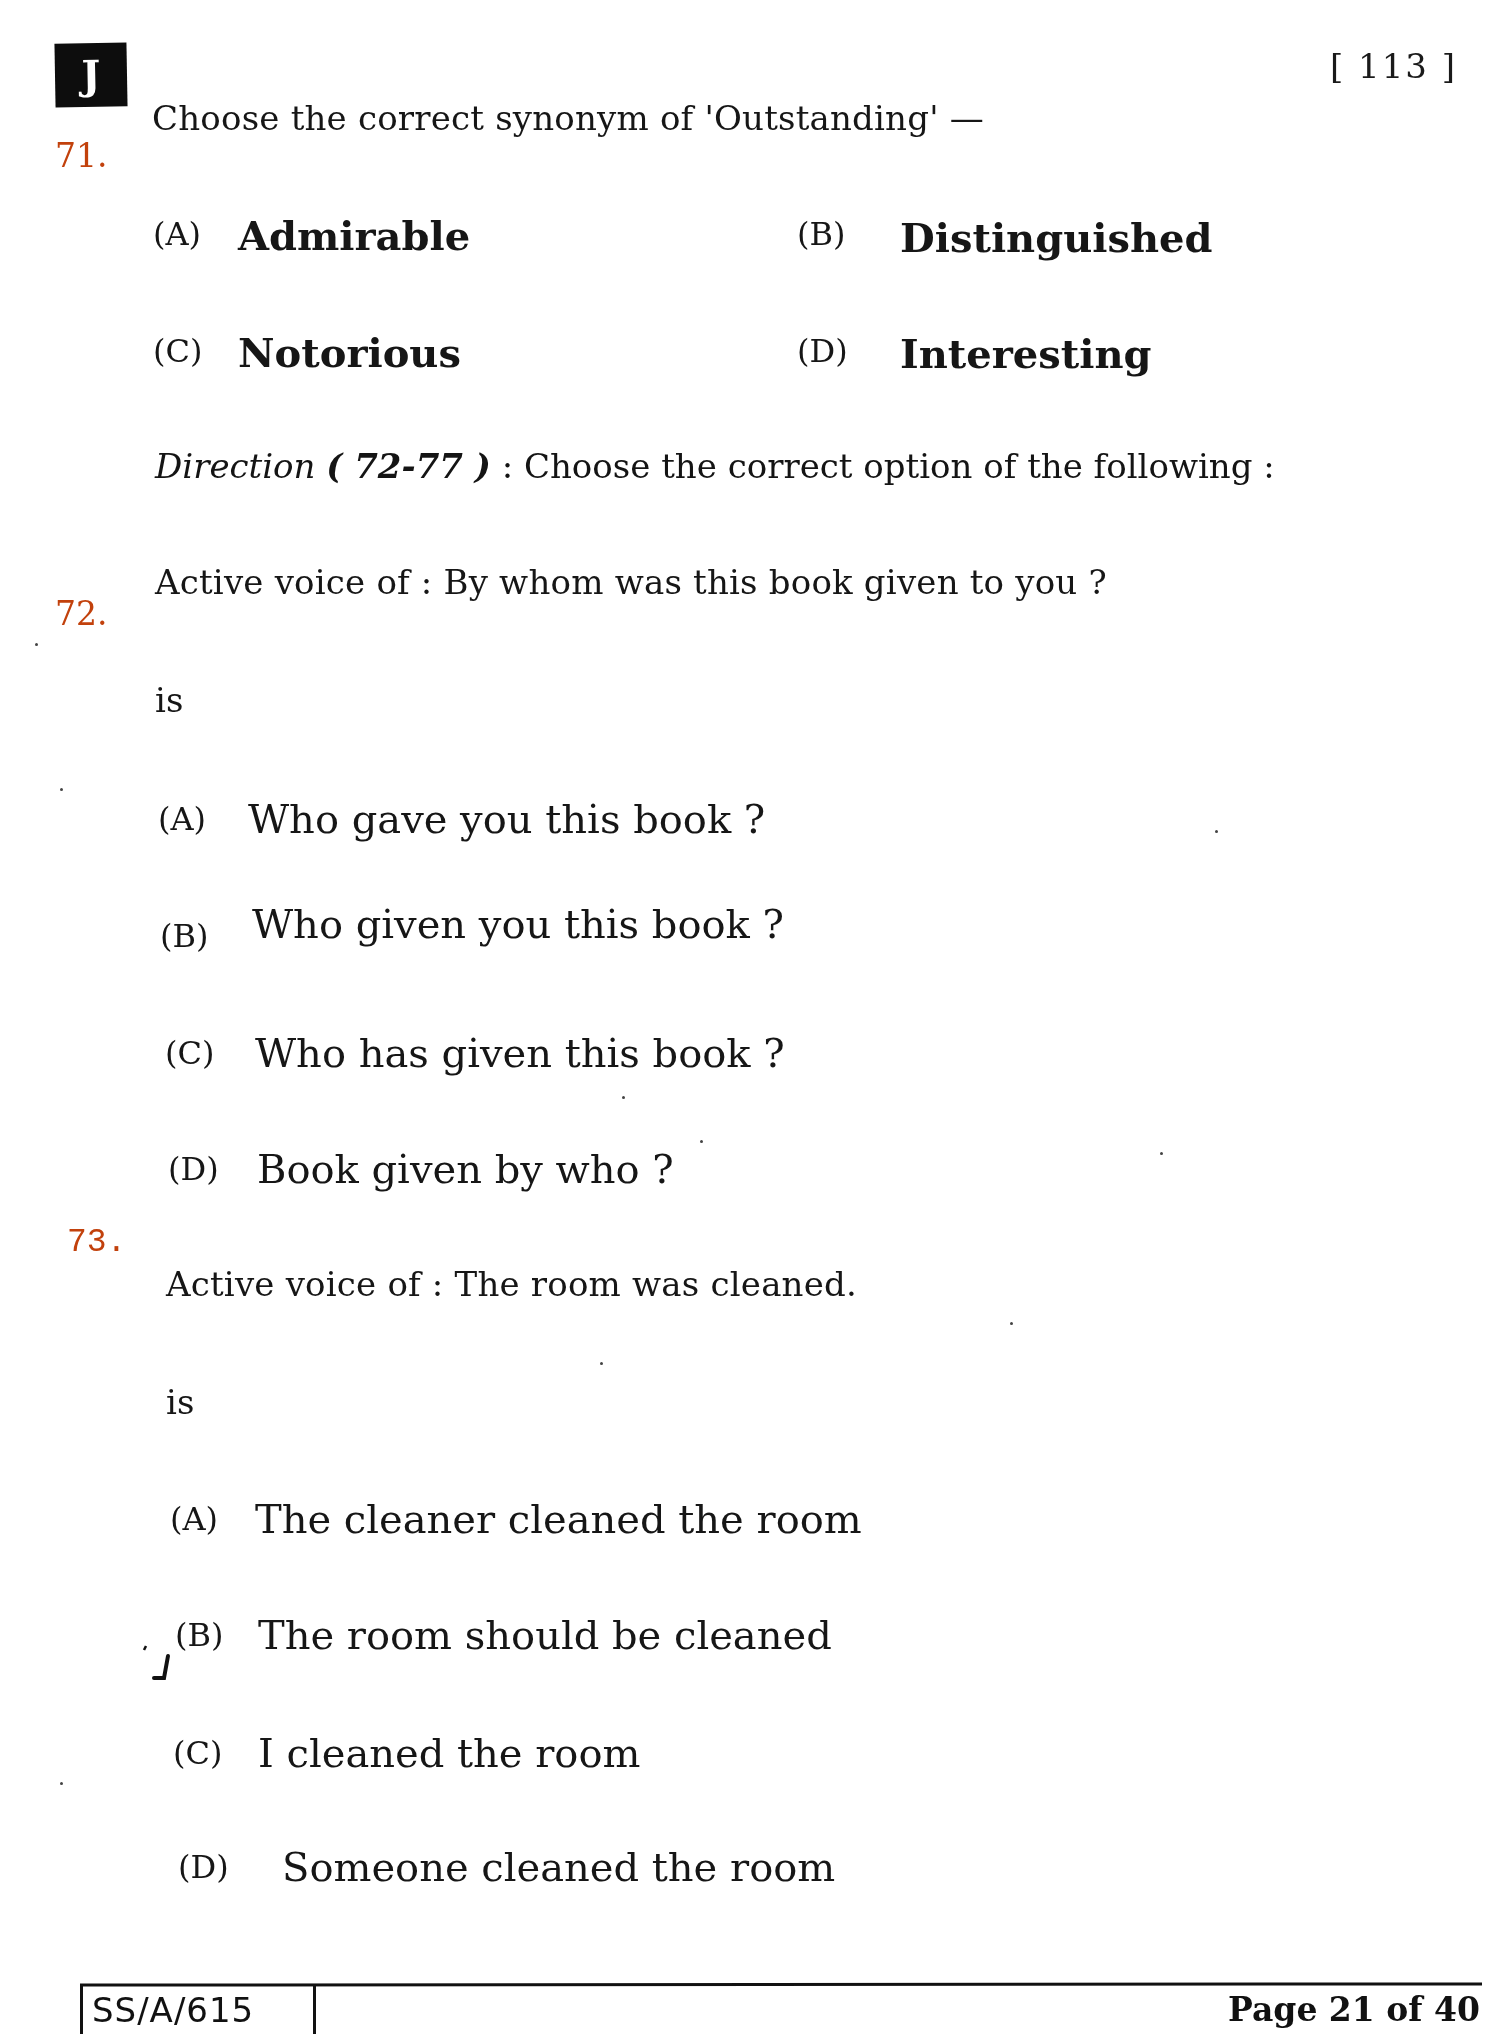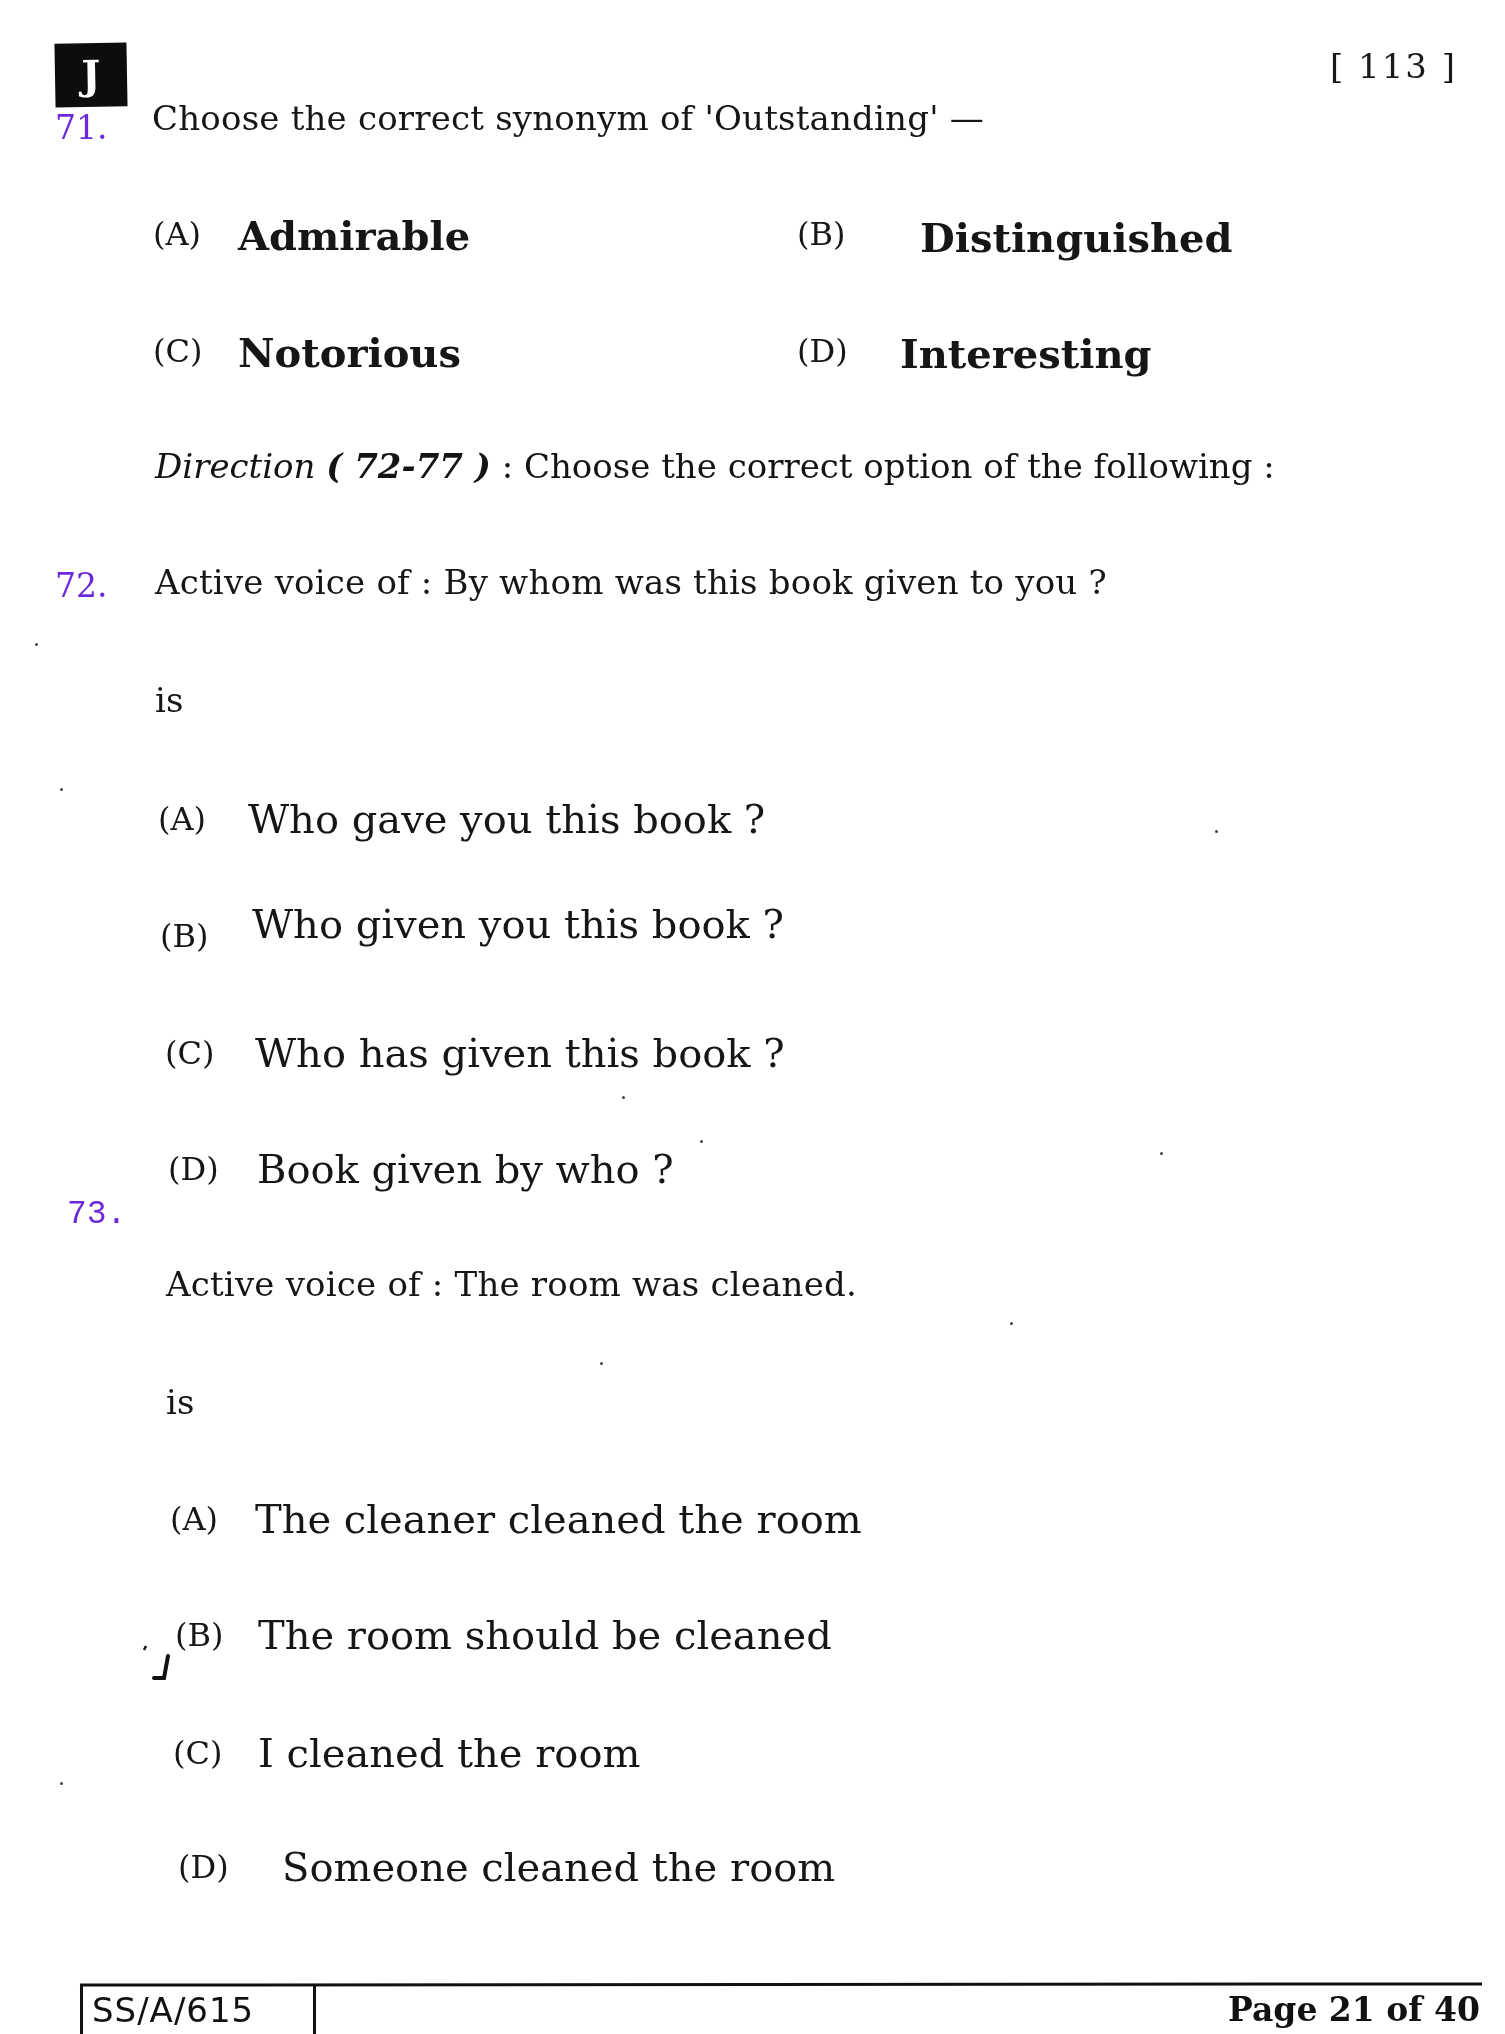--- a/index.html
+++ b/index.html
@@ -33,21 +33,22 @@
   .page-code {
     left: 1330px; top: 46px;
     font-size: 34px;
     letter-spacing: 2px;
     color: #1a1a1a;
   }
 
   
   .qnum {
     font-size: 33px;
-    color: #6d28d9;
+    color: #c2410c;
+    margin-top: 28px;
   }
   .qtext {
     font-size: 34px;
     color: #161616;
     letter-spacing: 0.2px;
   }
   .opt-label {
     font-size: 32px;
     color: #161616;
   }
@@ -118,21 +119,21 @@
 <div>
   <span class="abs qnum" style="left:55px; top:108px;">71.</span>
   <span class="abs qtext" style="left:152px; top:98px;text-align:center;">Choose the correct synonym of 'Outstanding' —</span>
 
   <div>
     <span class="abs opt-label" style="left:153px; top:215px;">(A)</span>
     <span class="abs opt-text bold" style="left:238px; top:212px;">Admirable</span>
   </div>
   <div>
     <span class="abs opt-label" style="left:797px; top:215px;">(B)</span>
-    <span class="abs opt-text bold" style="left:900px; top:214px;margin-left:20px;">Distinguished</span>
+    <span class="abs opt-text bold" style="left:900px; top:214px;">Distinguished</span>
   </div>
   <div>
     <span class="abs opt-label" style="left:153px; top:332px;">(C)</span>
     <span class="abs opt-text bold" style="left:238px; top:329px;">Notorious</span>
   </div>
   <div>
     <span class="abs opt-label" style="left:797px; top:332px;">(D)</span>
     <span class="abs opt-text bold" style="left:900px; top:330px;">Interesting</span>
   </div>
 </div>

